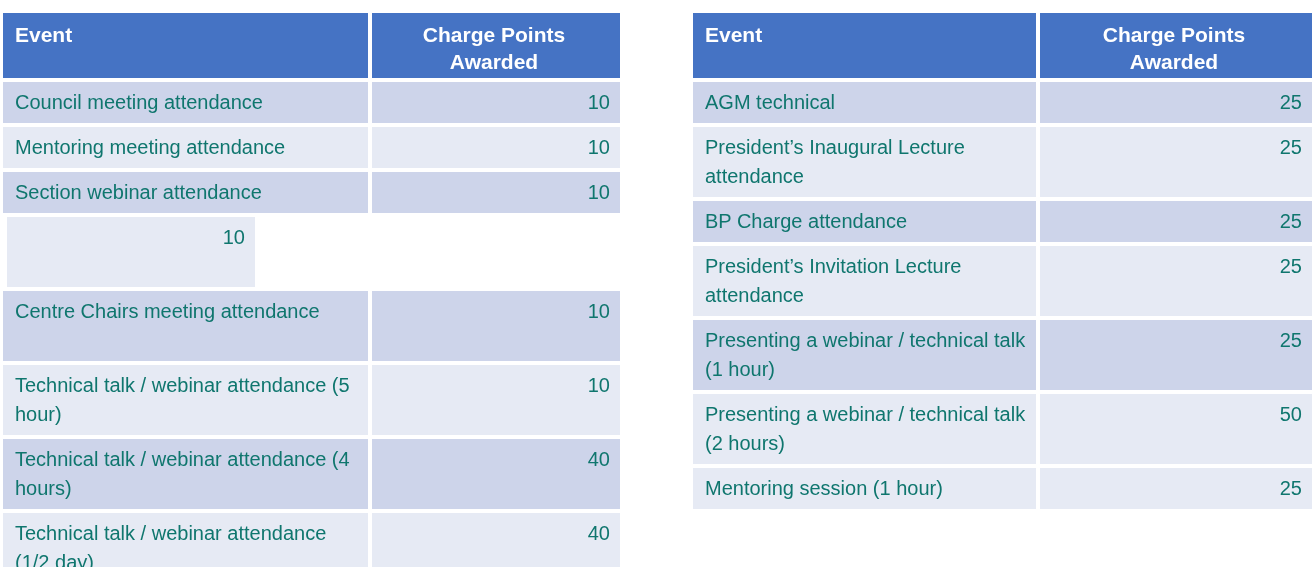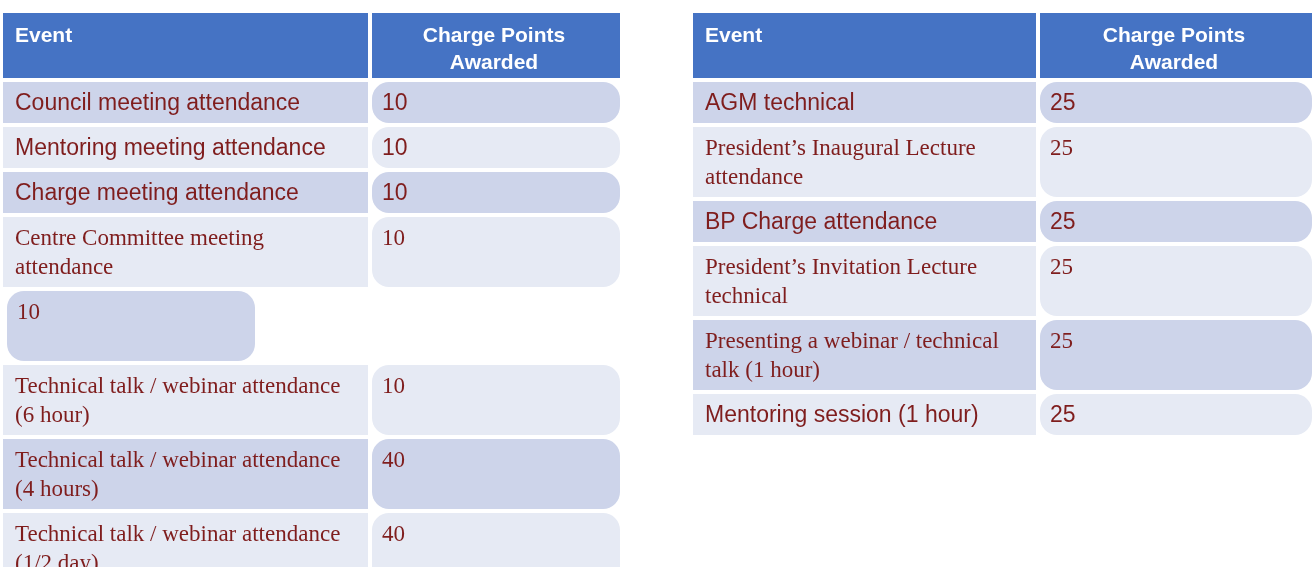--- a/index.html
+++ b/index.html
@@ -60,43 +60,42 @@
 
   
   .row {
     display: flex;
     align-items: stretch;
     margin-top: 4px;
   }
   .row .cell-evt,
   .row .cell-pts {
     box-sizing: border-box;
-    font-size: 23px;
+    font-size: 20px;
     line-height: 29px;
-    color: #7f1d1d;
+    color: #0f766e;
   }
   .row .cell-evt {
     padding: 6px 8px 6px 12px;
     text-align: left;
   }
   .row .cell-pts {
     padding: 6px 10px 6px 10px;
-    text-align: left;
-    border-radius: 17px;
+    text-align: right;
   }
   .row .cell-gap {
     width: 4px;
     background: #FFFFFF;
   }
 
   .band-a .cell-evt, .band-a .cell-pts { background: #CDD4EA; }
   .band-b .cell-evt, .band-b .cell-pts { background: #E6EAF4; }
 
   .h1 { height: 41px; }
-  .h2 { height: 70px; font-family: Liberation Serif, serif; }
+  .h2 { height: 70px; }
 
   
   .tbl--left  .cell-evt, .tbl--left  .hdr-evt { width: 365px; }
   .tbl--left  .cell-pts, .tbl--left  .hdr-pts { width: 248px; }
   .tbl--right .cell-evt, .tbl--right .hdr-evt { width: 343px; }
   .tbl--right .cell-pts, .tbl--right .hdr-pts { width: 272px; }
 </style>
 </head>
 <body>
 
@@ -116,35 +115,35 @@
         <div class="cell-evt">Council meeting attendance</div>
         <div class="cell-gap"></div>
         <div class="cell-pts">10</div>
       </div>
       <div class="row band-b h1">
         <div class="cell-evt">Mentoring meeting attendance</div>
         <div class="cell-gap"></div>
         <div class="cell-pts">10</div>
       </div>
       <div class="row band-a h1">
-        <div class="cell-evt">Charge meeting attendance</div>
-        <div class="cell-gap"></div>
-        <div class="cell-pts">10</div>
-      </div>
-      <div class="row band-b h2">
-        <div class="cell-evt">Centre Committee meeting attendance</div>
+        <div class="cell-evt">Section webinar attendance</div>
+        <div class="cell-gap"></div>
+        <div class="cell-pts">10</div>
+      </div>
+      <div class="row band-b h2">
         <div class="cell-gap"></div>
         <div class="cell-pts">10</div>
       </div>
       <div class="row band-a h2">
-        <div class="cell-gap"></div>
-        <div class="cell-pts">10</div>
-      </div>
-      <div class="row band-b h2">
-        <div class="cell-evt">Technical talk / webinar attendance (6 hour)</div>
+        <div class="cell-evt">Centre Chairs meeting attendance</div>
+        <div class="cell-gap"></div>
+        <div class="cell-pts">10</div>
+      </div>
+      <div class="row band-b h2">
+        <div class="cell-evt">Technical talk / webinar attendance (5 hour)</div>
         <div class="cell-gap"></div>
         <div class="cell-pts">10</div>
       </div>
       <div class="row band-a h2">
         <div class="cell-evt">Technical talk / webinar attendance (4 hours)</div>
         <div class="cell-gap"></div>
         <div class="cell-pts">40</div>
       </div>
       <div class="row band-b h2">
         <div class="cell-evt">Technical talk / webinar attendance (1/2 day)</div>
@@ -173,29 +172,34 @@
         <div class="cell-evt">President’s Inaugural Lecture attendance</div>
         <div class="cell-gap"></div>
         <div class="cell-pts">25</div>
       </div>
       <div class="row band-a h1">
         <div class="cell-evt">BP Charge attendance</div>
         <div class="cell-gap"></div>
         <div class="cell-pts">25</div>
       </div>
       <div class="row band-b h2">
-        <div class="cell-evt">President’s Invitation Lecture technical</div>
+        <div class="cell-evt">President’s Invitation Lecture attendance</div>
         <div class="cell-gap"></div>
         <div class="cell-pts">25</div>
       </div>
       <div class="row band-a h2">
         <div class="cell-evt">Presenting a webinar / technical talk (1 hour)</div>
         <div class="cell-gap"></div>
         <div class="cell-pts">25</div>
       </div>
+      <div class="row band-b h2">
+        <div class="cell-evt">Presenting a webinar / technical talk (2 hours)</div>
+        <div class="cell-gap"></div>
+        <div class="cell-pts">50</div>
+      </div>
       <div class="row band-b h1">
         <div class="cell-evt">Mentoring session (1 hour)</div>
         <div class="cell-gap"></div>
         <div class="cell-pts">25</div>
       </div>
     </div>
   </div>
 
 </div>
 

